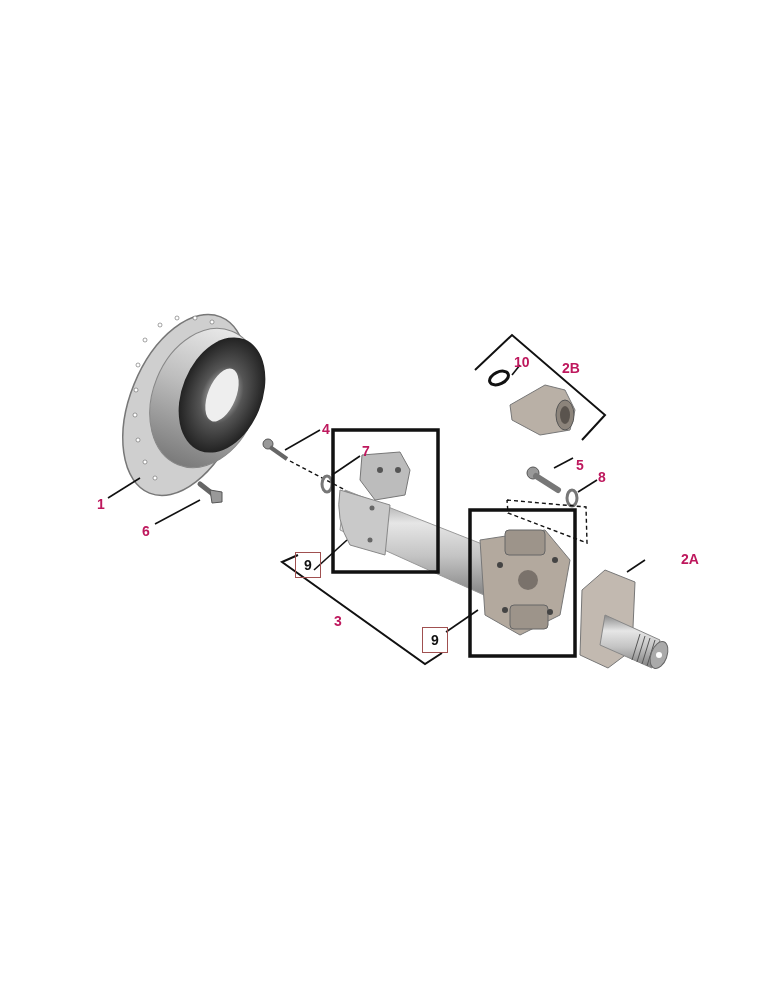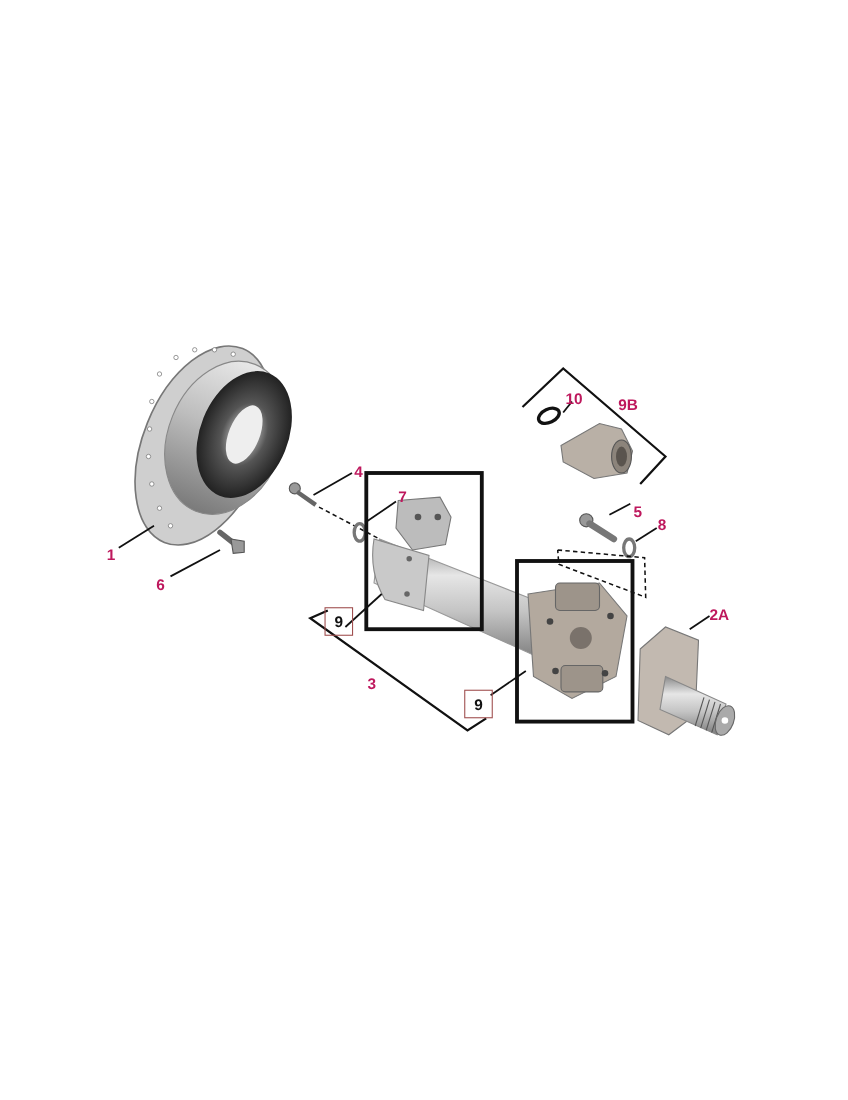--- a/index.html
+++ b/index.html
@@ -127,22 +127,22 @@
     <line x1="512" y1="375" x2="520" y2="365"></line>
     <line x1="554" y1="468" x2="573" y2="458"></line>
     <line x1="578" y1="492" x2="597" y2="480"></line>
     <line x1="627" y1="572" x2="645" y2="560"></line>
     <line x1="314" y1="570" x2="347" y2="540"></line>
     <line x1="446" y1="632" x2="478" y2="610"></line>
   </g>
 </svg>
 
 <span class="lbl" style="left:97px;top:497px;">1</span>
-<span class="lbl" style="left:645px;top:552px;">2A</span>
-<span class="lbl" style="left:562px;top:361px;">9B</span>
+<span class="lbl" style="left:681px;top:552px;">2A</span>
+<span class="lbl" style="left:562px;top:361px;">2B</span>
 <span class="lbl" style="left:334px;top:614px;">3</span>
 <span class="lbl" style="left:322px;top:422px;">4</span>
 <span class="lbl" style="left:576px;top:458px;">5</span>
 <span class="lbl" style="left:142px;top:524px;">6</span>
 <span class="lbl" style="left:362px;top:444px;">7</span>
 <span class="lbl" style="left:598px;top:470px;">8</span>
 <div class="boxed" style="left:295px;top:552px;">9</div>
 <div class="boxed" style="left:422px;top:627px;">9</div>
 <span class="lbl" style="left:514px;top:355px;">10</span>
 

